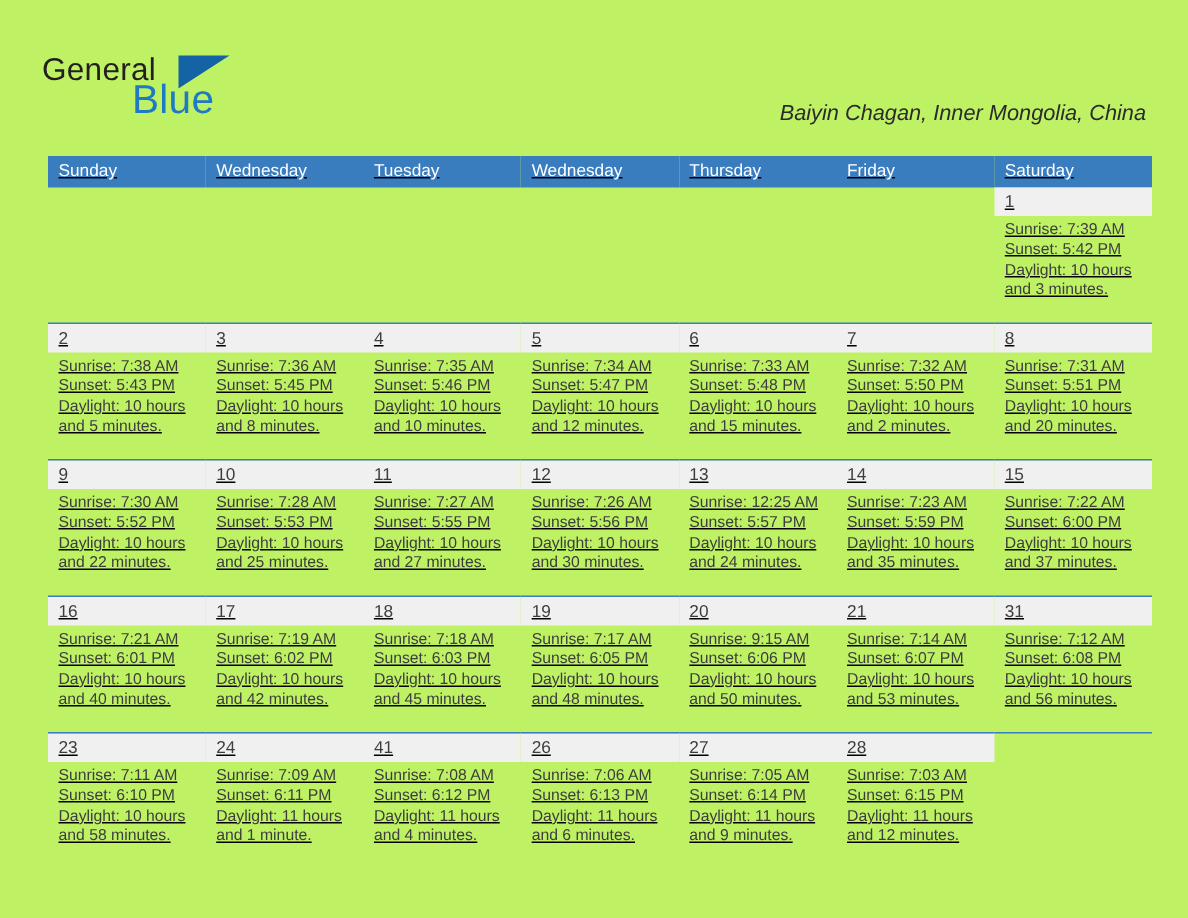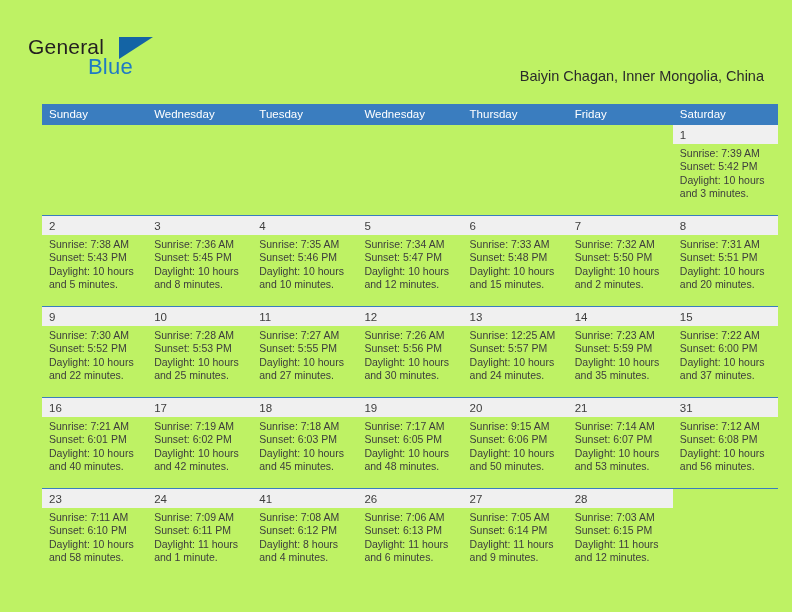--- a/index.html
+++ b/index.html
@@ -40,21 +40,21 @@
     top: 0;
     font-size: 21px;
     color: #231f20;
     letter-spacing: .2px;
     line-height: 21px;
   }
   .logo-blue {
     position: absolute;
     left: 60px;
     top: 20px;
-    font-size: 22px;
+    font-size: 27px;
     color: #1f7ac4;
     letter-spacing: .2px;
     line-height: 21px;
   }
   .logo-triangle {
     position: absolute;
     left: 91px;
     top: 1px;
     width: 0;
     height: 0;
@@ -73,28 +73,30 @@
   }
   .subtitle {
     position: absolute;
     right: 0;
     top: 38px;
     font-size: 14.5px;
     color: #2b2b2b;
     text-align: right;
     line-height: 20px;
     white-space: nowrap;
+    font-style: italic;
   }
 
   
   .calendar {
     position: absolute;
-    left: 42px;
+    left: 32px;
     top: 104px;
     width: 736px;
+    text-decoration: underline;
   }
   table.cal {
     width: 736px;
     border-collapse: collapse;
     table-layout: fixed;
   }
   table.cal th {
     background: #3a7dbf;
     color: #ffffff;
     font-size: 11.5px;
@@ -446,21 +448,21 @@
                   <span class="daylight">Daylight: 11 hours and 1 minute.</span>
                 </div>
               </div>
             </td>
             <td>
               <div class="cell-inner">
                 <span class="daynum">41</span>
                 <div class="details">
                   <span>Sunrise: 7:08 AM</span>
                   <span>Sunset: 6:12 PM</span>
-                  <span class="daylight">Daylight: 8 hours and 4 minutes.</span>
+                  <span class="daylight">Daylight: 11 hours and 4 minutes.</span>
                 </div>
               </div>
             </td>
             <td>
               <div class="cell-inner">
                 <span class="daynum">26</span>
                 <div class="details">
                   <span>Sunrise: 7:06 AM</span>
                   <span>Sunset: 6:13 PM</span>
                   <span class="daylight">Daylight: 11 hours and 6 minutes.</span>

